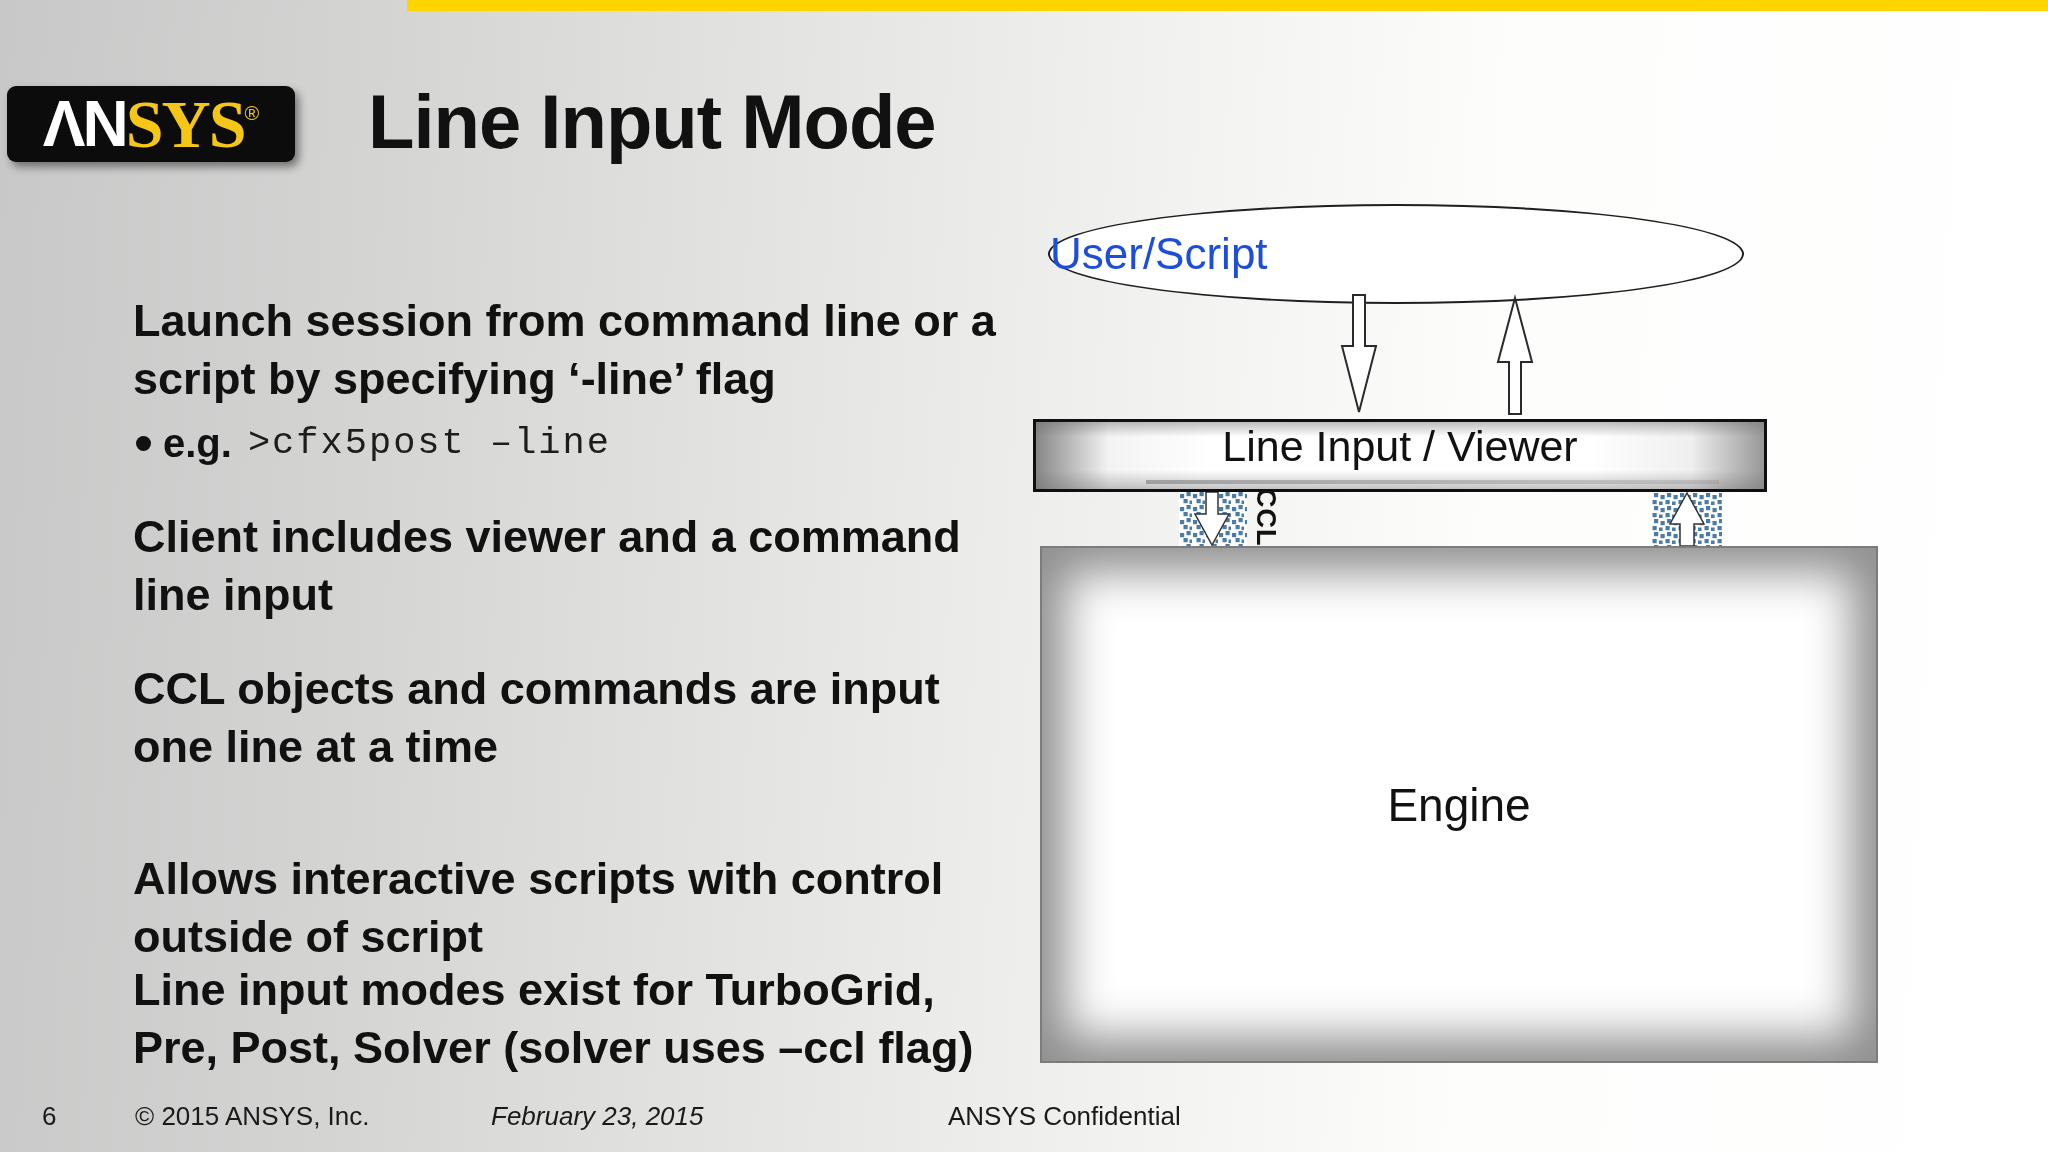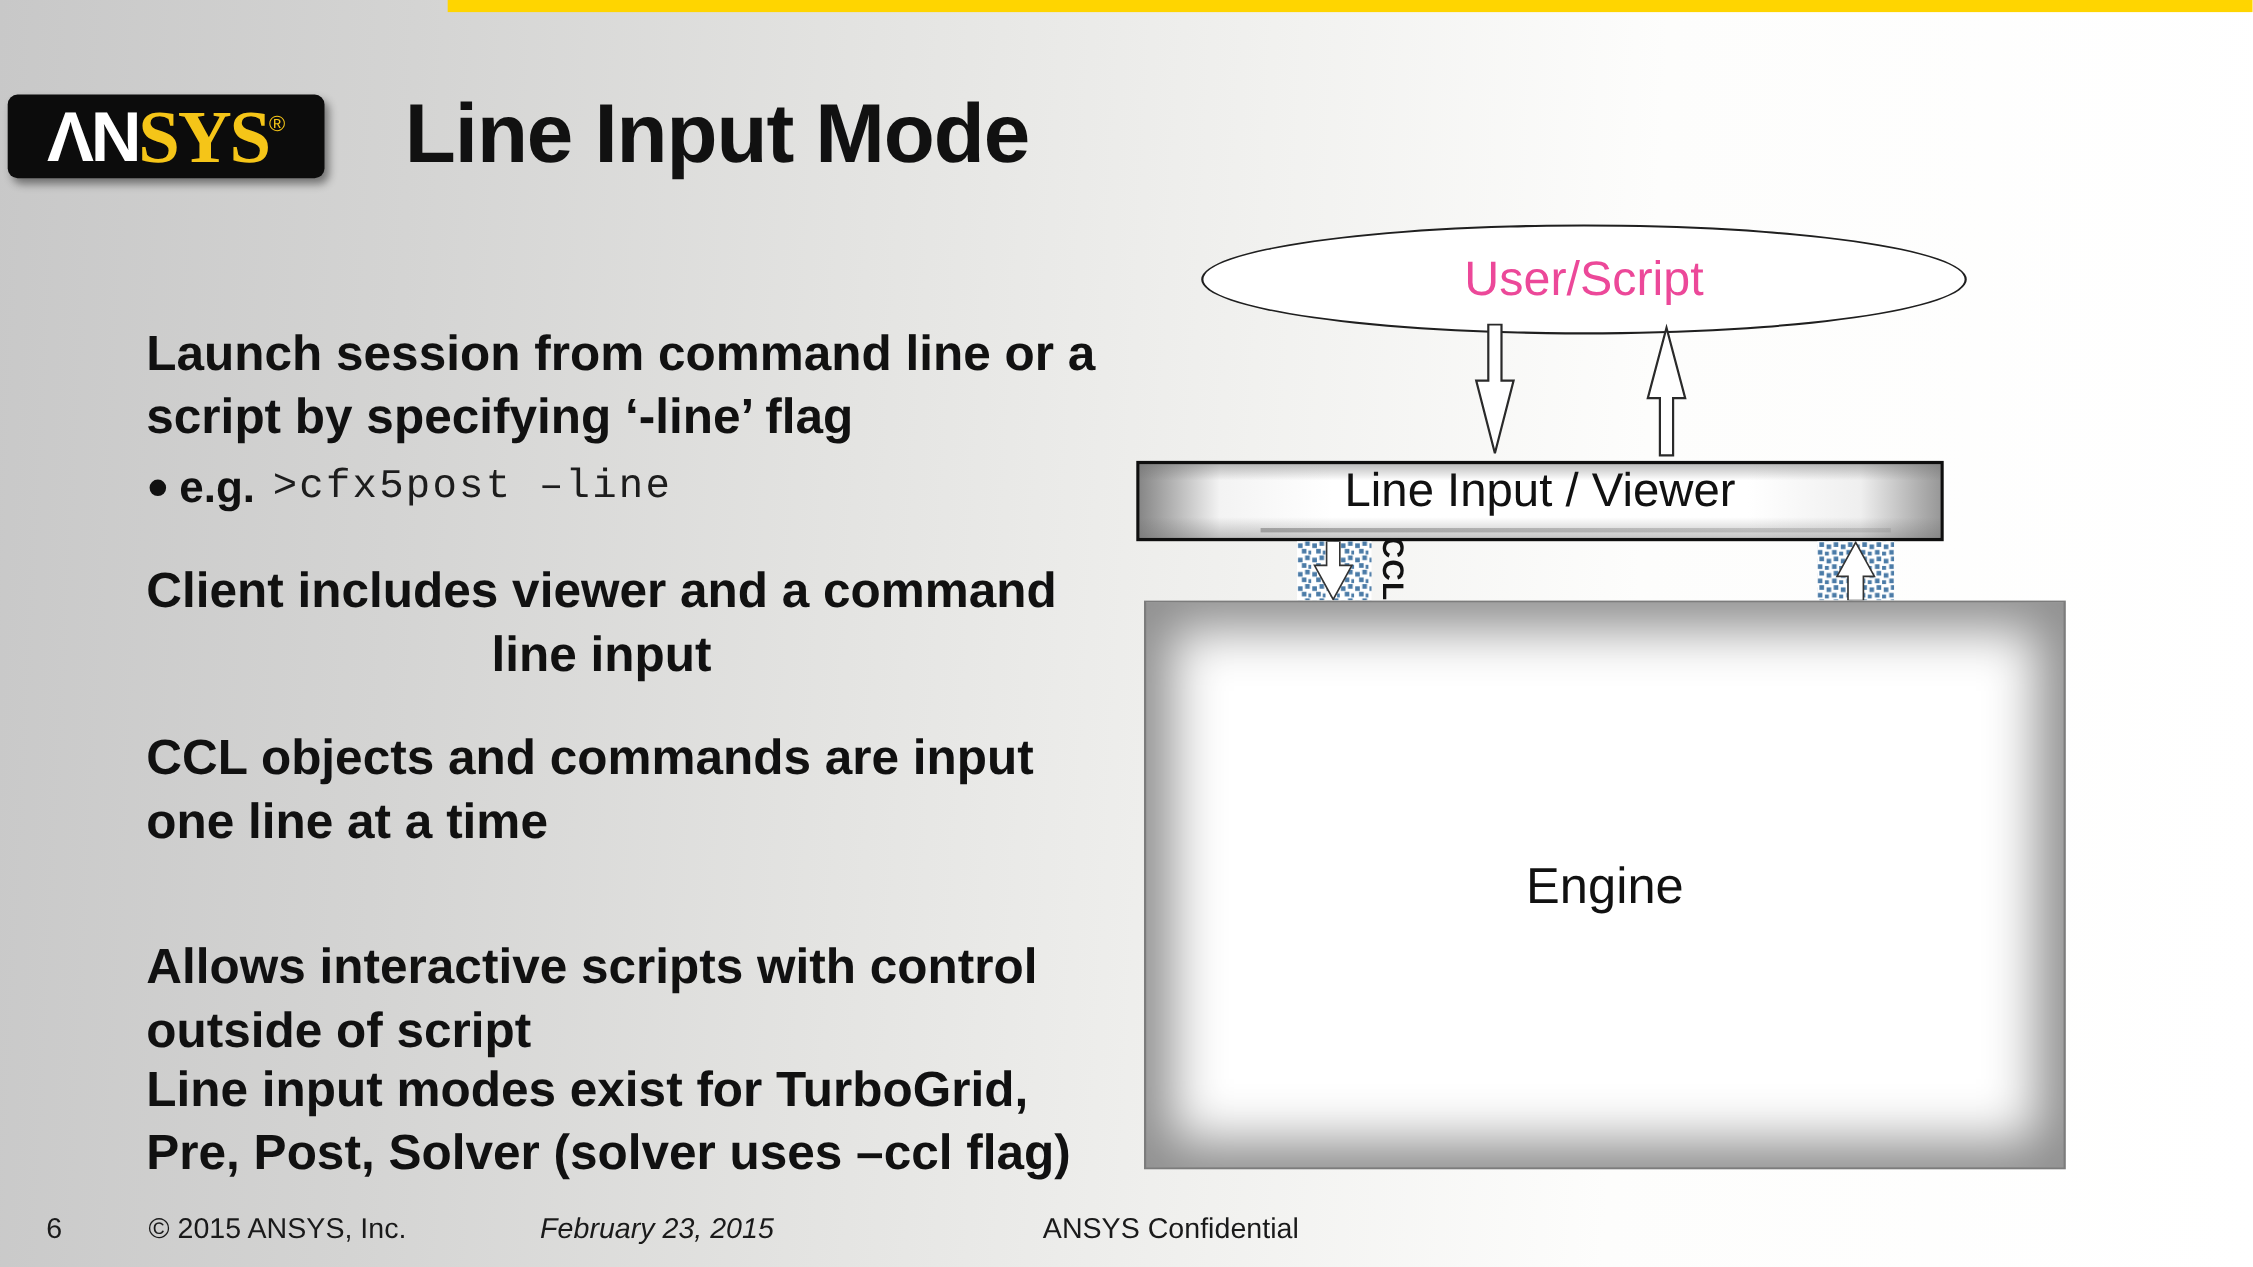--- a/index.html
+++ b/index.html
@@ -15,32 +15,32 @@
     background:#0c0c0c; border-radius:9px; box-shadow:4px 5px 8px rgba(0,0,0,.45);
     display:flex; align-items:center; justify-content:center;
   }
   .logo-an  { font-weight:bold; font-size:64px; color:#ffffff; letter-spacing:-3px; }
   .logo-sys { font-family:"Liberation Serif", serif; font-weight:bold; font-size:68px; color:#F5C518; letter-spacing:-2px; }
   .logo-reg { font-size:20px; color:#F5C518; align-self:flex-start; margin-top:16px; }
 
   .title { position:absolute; left:368px; top:78px; font-size:76px; font-weight:bold; letter-spacing:-1px; color:#111; }
 
   .para { position:absolute; left:133px; font-weight:bold; font-size:45px; line-height:58px; white-space:nowrap; color:#111; }
-  .p0 { top:292px; } .p1 { top:508px;text-align:center; } .p2 { top:660px; } .p3 { top:811px;margin-top:39px; } .p4 { top:961px; }
+  .p0 { top:292px; } .p1 { top:508px; } .p2 { top:660px; } .p3 { top:811px;margin-top:39px; } .p4 { top:961px; }
 
   .example { position:absolute; left:136px; top:416px; height:54px; display:flex; align-items:center; }
   .bullet-dot { width:15px; height:15px; border-radius:50%; background:#111; }
   .eg   { margin-left:12px; font-weight:bold; font-size:40px; color:#111; }
   .code { margin-left:16px; font-family:"Liberation Mono", monospace; font-size:37px; letter-spacing:2px; color:#1d1d1d; }
 
   
   .ellipse {
-    position:absolute; left:1092px; top:204px; width:696px; height:100px; box-sizing:border-box;
+    position:absolute; left:1048px; top:204px; width:696px; height:100px; box-sizing:border-box;
     border:2px solid #1f1f1f; border-radius:50%; background:#ffffff;
-    display:flex; align-items:center; justify-content:center; font-size:44px; color:#ec4899;
+    display:flex; align-items:center; font-size:44px; color:#1d4ed8;
   }
   .flow-arrows { position:absolute; left:1320px; top:294px; }
 
   .bar {
     position:absolute; left:1033px; top:419px; width:734px; height:73px; box-sizing:border-box;
     border:3px solid #0f0f0f;
     background:
       linear-gradient(180deg, rgba(110,110,110,.45) 0%, rgba(255,255,255,0) 22%, rgba(255,255,255,0) 72%, rgba(110,110,110,.40) 100%),
       linear-gradient(90deg, #878787 0%, #f3f3f3 10%, #ffffff 24%, #ffffff 76%, #efefef 90%, #989898 100%);
     display:flex; align-items:flex-start; justify-content:center; font-size:43px; color:#111;

